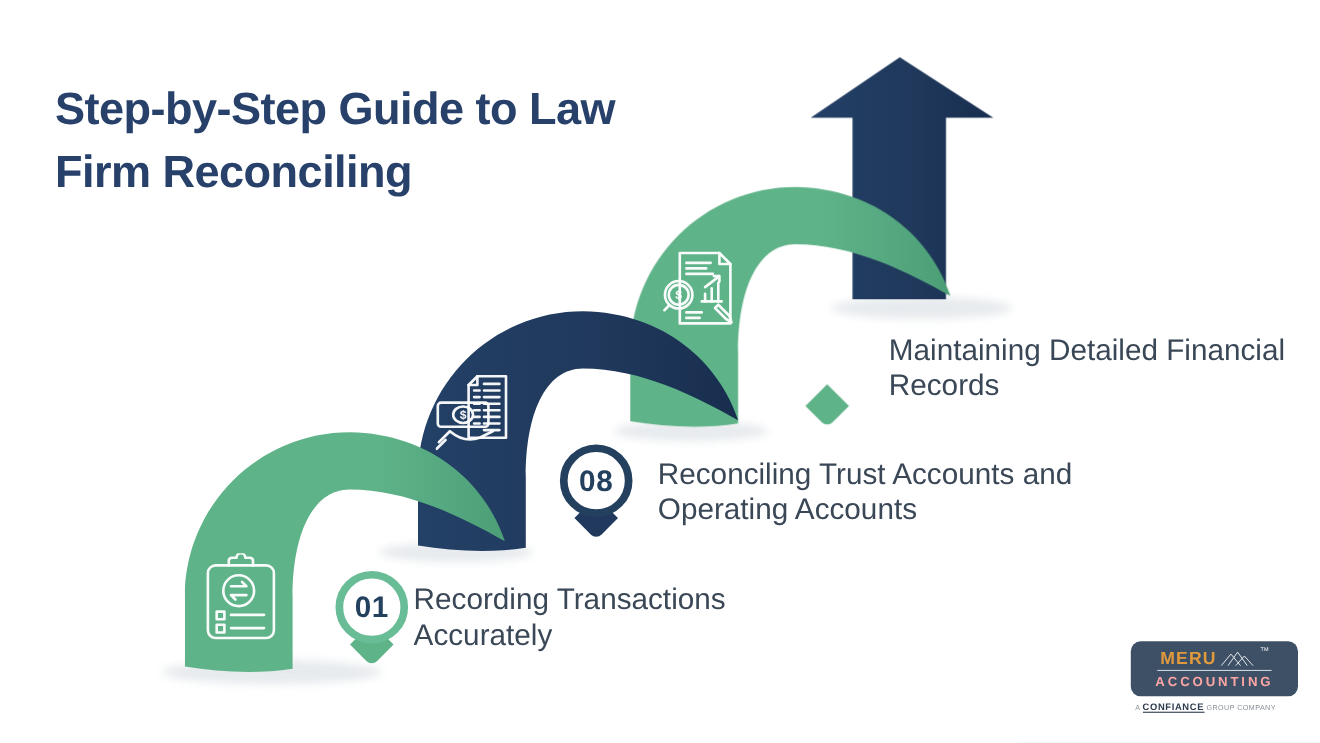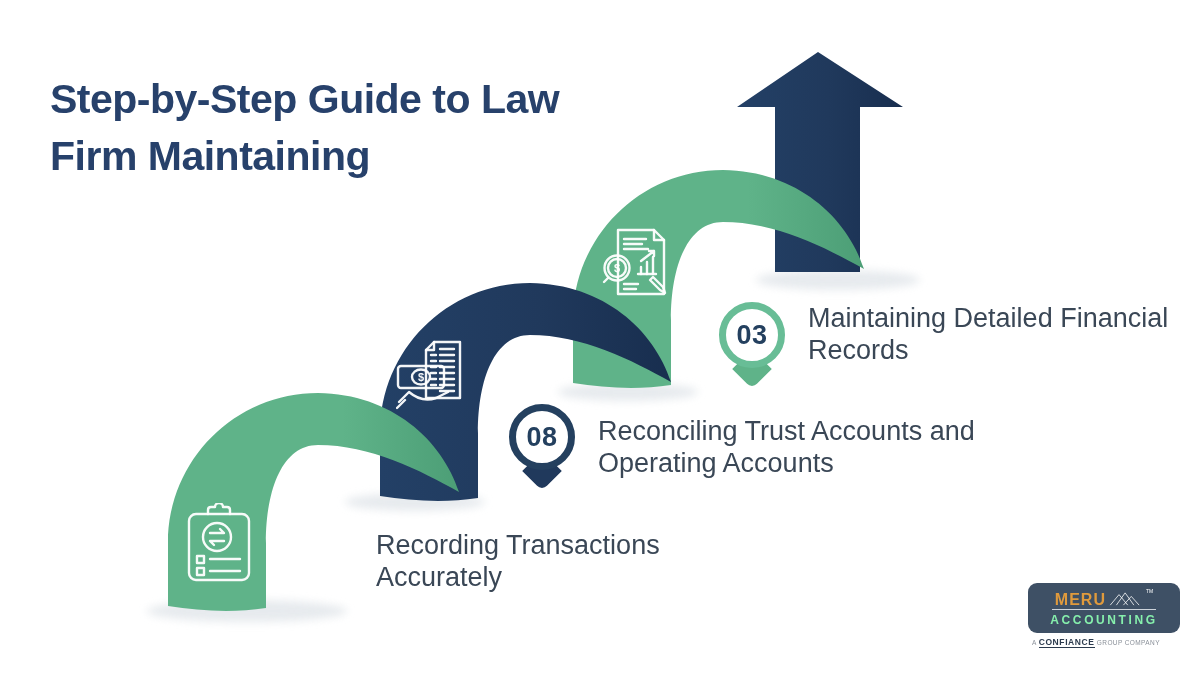--- a/index.html
+++ b/index.html
@@ -60,21 +60,21 @@
   .logo-row1{display:flex;align-items:flex-start;line-height:1;}
   .logo-meru{
     color:var(--logo_orange,#E09A3C);font-weight:bold;font-size:16px;
     letter-spacing:1px;padding-top:3px;
   }
   .logo-peaks{margin:3px 0 0 2px;}
   .logo-peaks path{fill:none;stroke:#fff;stroke-width:0.9;}
   .logo-tm{color:#fff;font-size:5px;margin-left:2px;}
   .logo-underline{width:104px;height:1px;background:#cdd4db;margin-top:1px;}
   .logo-accounting{
-    color:#86efac;font-size:12px;letter-spacing:2.6px;margin-top:3px;font-weight:600;
+    color:#fca5a5;font-size:12px;letter-spacing:2.6px;margin-top:3px;font-weight:600;
   }
   .logo-tagline{
     margin-top:4px;text-align:center;font-size:6.5px;color:var(--tagline_gray,#8A9099);
     letter-spacing:0.4px;white-space:nowrap;
   }
   .logo-confiance{
     font-size:8.5px;font-weight:bold;color:#2B3A4D;
     border-bottom:1px solid #2B3A4D;letter-spacing:0.6px;text-align:right;
   }
 </style>
@@ -114,21 +114,21 @@
 
     <use href="#archShape" transform="translate(405,-223)" fill="url(#gradGreen)"></use>
 
     <use href="#archShape" transform="translate(212,-110)" fill="url(#gradNavy)"></use>
 
     <use href="#archShape" fill="url(#gradGreen)"></use>
   </svg>
 
   <h1 class="title">
     <span>Step-by-Step Guide to Law</span>
-    <span>Firm Maintaining</span>
+    <span>Firm Reconciling</span>
   </h1>
 
   <svg class="arch-icon" style="left:184px;top:503px;" width="70" height="82" viewBox="0 0 70 82">
     <rect x="5" y="11" width="60" height="66" rx="7"></rect>
     <path d="M24 11 V7 q0-3 3-3 h4 a4 4 0 0 1 8 0 h4 q3 0 3 3 v4"></path>
     <circle cx="33" cy="34" r="14"></circle>
     <path d="M26 30 H40 L36 26"></path>
     <path d="M40 38 H26 L30 42"></path>
     <rect x="13" y="53" width="7" height="7"></rect>
     <path d="M26 56 H56"></path>
@@ -156,31 +156,34 @@
     <path d="M39 46 V39 M45 46 V34 M51 46 V29"></path>
     <path d="M39 33 L52 23 M52 23 H47 M52 23 V28"></path>
     <circle cx="15" cy="40" r="12.5"></circle>
     <circle cx="15" cy="40" r="9"></circle>
     <text class="icon-dollar" x="15" y="44">$</text>
     <path d="M6 50 L2 54"></path>
     <path d="M48 52 L58 62 L63 65 L61 59 L51 49 Z"></path>
     <path d="M22 56 H36 M22 61 H34"></path>
   </svg>
 
+  <div class="pin green" style="left:305px;top:519px;">
+    <div class="pin-tail"></div>
+    <div class="pin-circle">01</div>
+  </div>
   <div class="step-label s1">Recording Transactions Accurately</div>
 
   <div class="pin navy" style="left:509px;top:404px;">
     <div class="pin-tail"></div>
     <div class="pin-circle">08</div>
   </div>
   <div class="step-label s2">Reconciling Trust Accounts and Operating Accounts</div>
 
   <div class="pin green" style="left:719px;top:302px;">
     <div class="pin-tail"></div>
-    <div class="pin-circle">03</div>
   </div>
   <div class="step-label s3">Maintaining Detailed Financial Records</div>
 
   <div class="logo">
     <div class="logo-box">
       <div class="logo-row1">
         <span class="logo-meru">MERU</span>
         <svg class="logo-peaks" width="36" height="14" viewBox="0 0 40 16">
           <path d="M2 15 L12 3 L22 15 M9 15 L19 1 L29 15 M17 15 L26 5 L35 15"></path>
         </svg>

